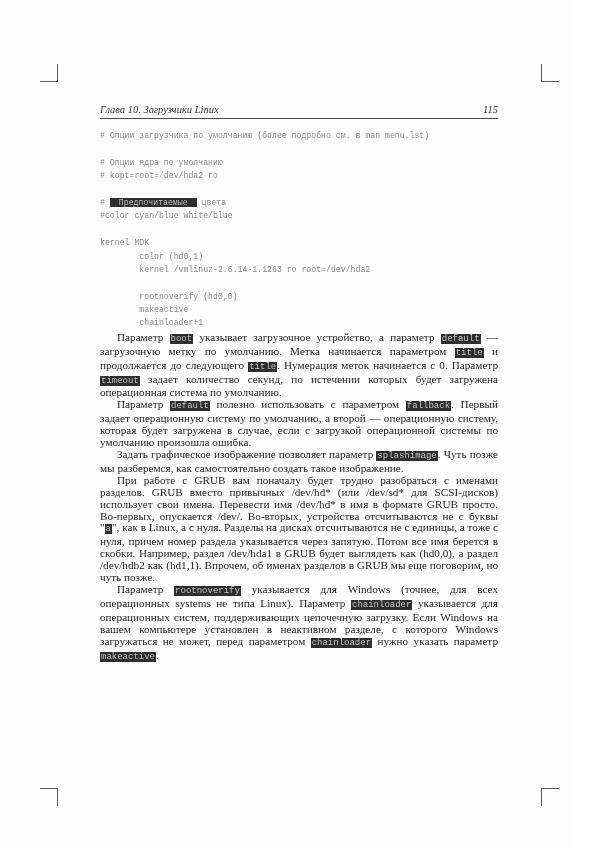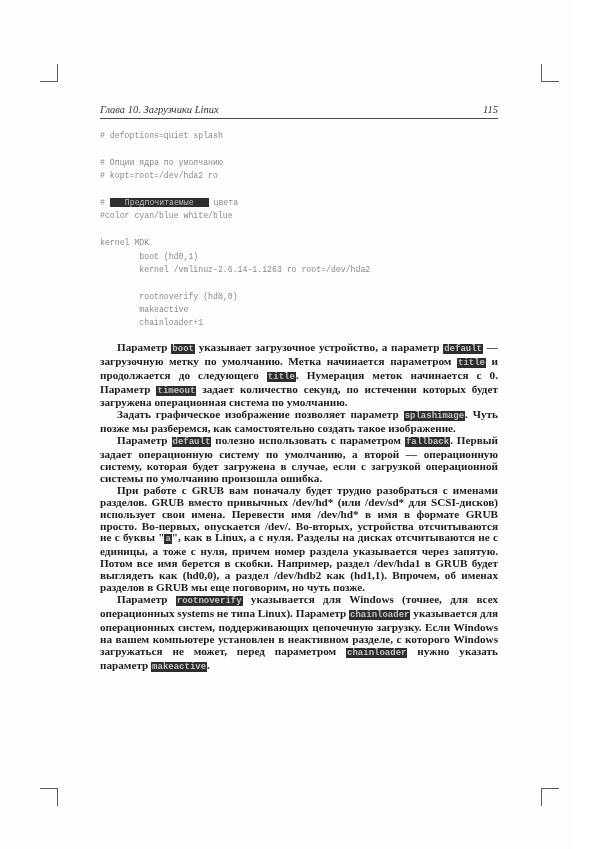--- a/index.html
+++ b/index.html
@@ -35,30 +35,29 @@
   .code {
     margin: 12px 0 0 0;
     font-family: "Liberation Mono", monospace;
     font-size: 8.2px;
     color: #8a8a8a;
   }
   .code-line { height: 13.4px; white-space: pre; }
   .hl {
     background: #2e2e2e;
     color: #bdbdbd;
-    padding: 0 15px;
+    padding: 0 9px;
   }
 
   .body-text {
-    margin-top: 10px;
+    margin-top: 0;
     font-size: 11.2px;
     line-height: 11.9px;
     color: #1d1d1d;
     text-align: justify;
-    font-weight: bold;
   }
   .body-text p { margin: 0; text-indent: 17px; }
   .hl-inline {
     font-family: "Liberation Mono", monospace;
     font-size: 9px;
     background: #2e2e2e;
     color: #c4c4c4;
     padding: 0 1px;
   }
 </style>
@@ -76,38 +75,38 @@
   <div class="crop cm-br-h"></div>
 
   <div class="content">
     <div class="running-header">
       <span>Глава 10. Загрузчики Linux</span>
       <span>115</span>
     </div>
     <div class="rule"></div>
 
     <div class="code" id="code-block">
-        <div class="code-line"><span># defoptions=quiet splash</span></div>
+        <div class="code-line"><span># Опции загрузчика по умолчанию (более подробно см. в man menu.lst)</span></div>
         <div class="code-line">&nbsp;</div>
         <div class="code-line"><span># Опции ядра по умолчанию</span></div>
         <div class="code-line"><span># kopt=root=/dev/hda2 ro</span></div>
         <div class="code-line">&nbsp;</div>
         <div class="code-line"><span># </span><span class="hl">Предпочитаемые</span><span> цвета</span></div>
         <div class="code-line"><span>#color cyan/blue white/blue</span></div>
         <div class="code-line">&nbsp;</div>
         <div class="code-line"><span>kernel MDK</span></div>
-        <div class="code-line"><span>        boot (hd0,1)</span></div>
+        <div class="code-line"><span>        color (hd0,1)</span></div>
         <div class="code-line"><span>        kernel /vmlinuz-2.6.14-1.1263 ro root=/dev/hda2</span></div>
         <div class="code-line">&nbsp;</div>
         <div class="code-line"><span>        rootnoverify (hd0,0)</span></div>
         <div class="code-line"><span>        makeactive</span></div>
         <div class="code-line"><span>        chainloader+1</span></div>
       </div>
 
     <div class="body-text" id="body-text">
         <p><span>Параметр </span><span class="hl-inline">boot</span><span> указывает загрузочное устройство, а параметр </span><span class="hl-inline">default</span><span> — загрузочную метку по умолчанию. Метка начинается параметром </span><span class="hl-inline">title</span><span> и продолжается до следующего </span><span class="hl-inline">title</span><span>. Нумерация меток начинается с 0. Параметр </span><span class="hl-inline">timeout</span><span> задает количество секунд, по истечении которых будет загружена операционная система по умолчанию.</span></p>
+        <p><span>Параметр </span><span class="hl-inline">default</span><span> полезно использовать с параметром </span><span class="hl-inline">fallback</span><span>. Первый задает операционную систему по умолчанию, а второй — операционную систему, которая будет загружена в случае, если с загрузкой операционной системы по умолчанию произошла ошибка.</span></p>
         <p><span>Задать графическое изображение позволяет параметр </span><span class="hl-inline">splashimage</span><span>. Чуть позже мы разберемся, как самостоятельно создать такое изображение.</span></p>
-        <p><span>Параметр </span><span class="hl-inline">default</span><span> полезно использовать с параметром </span><span class="hl-inline">fallback</span><span>. Первый задает операционную систему по умолчанию, а второй — операционную систему, которая будет загружена в случае, если с загрузкой операционной системы по умолчанию произошла ошибка.</span></p>
         <p><span>При работе с GRUB вам поначалу будет трудно разобраться с именами разделов. GRUB вместо привычных /dev/hd* (или /dev/sd* для SCSI-дисков) использует свои имена. Перевести имя /dev/hd* в имя в формате GRUB просто. Во-первых, опускается /dev/. Во-вторых, устройства отсчитываются не с буквы "</span><span class="hl-inline">a</span><span>", как в Linux, а с нуля. Разделы на дисках отсчитываются не с единицы, а тоже с нуля, причем номер раздела указывается через запятую. Потом все имя берется в скобки. Например, раздел /dev/hda1 в GRUB будет выглядеть как (hd0,0), а раздел /dev/hdb2 как (hd1,1). Впрочем, об именах разделов в GRUB мы еще поговорим, но чуть позже.</span></p>
         <p><span>Параметр </span><span class="hl-inline">rootnoverify</span><span> указывается для Windows (точнее, для всех операционных systems не типа Linux). Параметр </span><span class="hl-inline">chainloader</span><span> указывается для операционных систем, поддерживающих цепочечную загрузку. Если Windows на вашем компьютере установлен в неактивном разделе, с которого Windows загружаться не может, перед параметром </span><span class="hl-inline">chainloader</span><span> нужно указать параметр </span><span class="hl-inline">makeactive</span><span>.</span></p>
       </div>
   </div>
 </div>
 
 </body></html>

